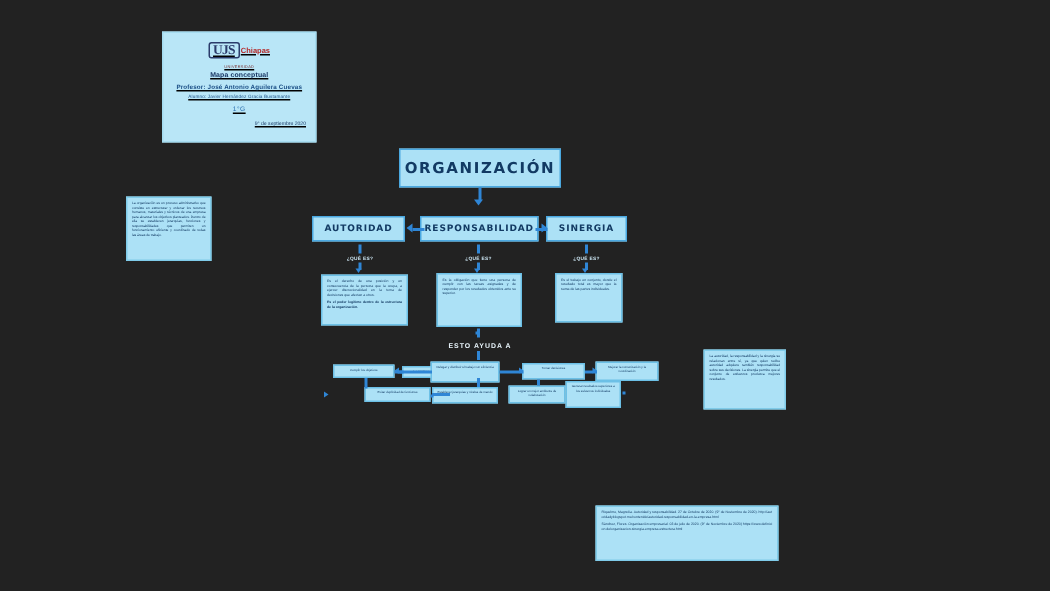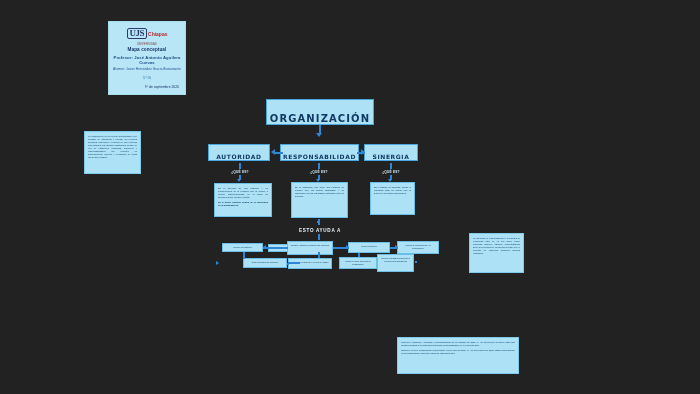--- a/index.html
+++ b/index.html
@@ -8,26 +8,27 @@
     background:#222222;
     font-family:"Liberation Sans", sans-serif;
     overflow:hidden;
     position:relative;
   }
   .canvas{position:absolute;inset:0;}
   .abs{position:absolute;box-sizing:border-box;}
 
   
   .title-card{
-    left:108px;top:21px;width:78px;height:74px;
+    left:108px;top:21px;width:103px;height:74px;
     background:#b9e6f7;
     border:1px solid #a5dcf0;
     text-align:center;
     padding:3px 4px 2px 4px;
     overflow:hidden;
+    text-decoration:underline;
   }
   .logo{
     width:100%;height:17px;
     display:flex;align-items:center;justify-content:center;
     margin-bottom:1px;
   }
   .logo-mark{
     font-family:"Liberation Serif", serif;
     font-size:9px;font-weight:bold;color:#2b3c6b;
     letter-spacing:-0.5px;
@@ -41,21 +42,21 @@
   .t-main{font-size:4.6px;font-weight:bold;color:#12305e;margin-top:1px;letter-spacing:.1px;}
   .t-prof{font-size:4.2px;font-weight:bold;color:#1b4f86;margin-top:3px;letter-spacing:.1px;}
   .t-alum{font-size:3.1px;color:#1b4f86;margin-top:2px;letter-spacing:.1px;}
   .t-group{font-size:4.4px;color:#2b6fb0;margin-top:4px;letter-spacing:.3px;}
   .t-date{font-size:3.4px;color:#12305e;margin-top:5px;text-align:right;padding-right:2px;}
 
   
   .node{
     background:#ace1f6;
     border:1px solid #4aa8e0;
-    display:flex;align-items:flex-end;justify-content:center;
+    display:flex;align-items:center;justify-content:center;
     color:#123a63;
     letter-spacing:.6px;
     font-weight:bold;
     text-align:center;
   }
   .node-root{
     left:266px;top:99px;width:108px;height:26px;
     font-size:10px;letter-spacing:1.1px;
     font-family:"DejaVu Sans", sans-serif;
   }

